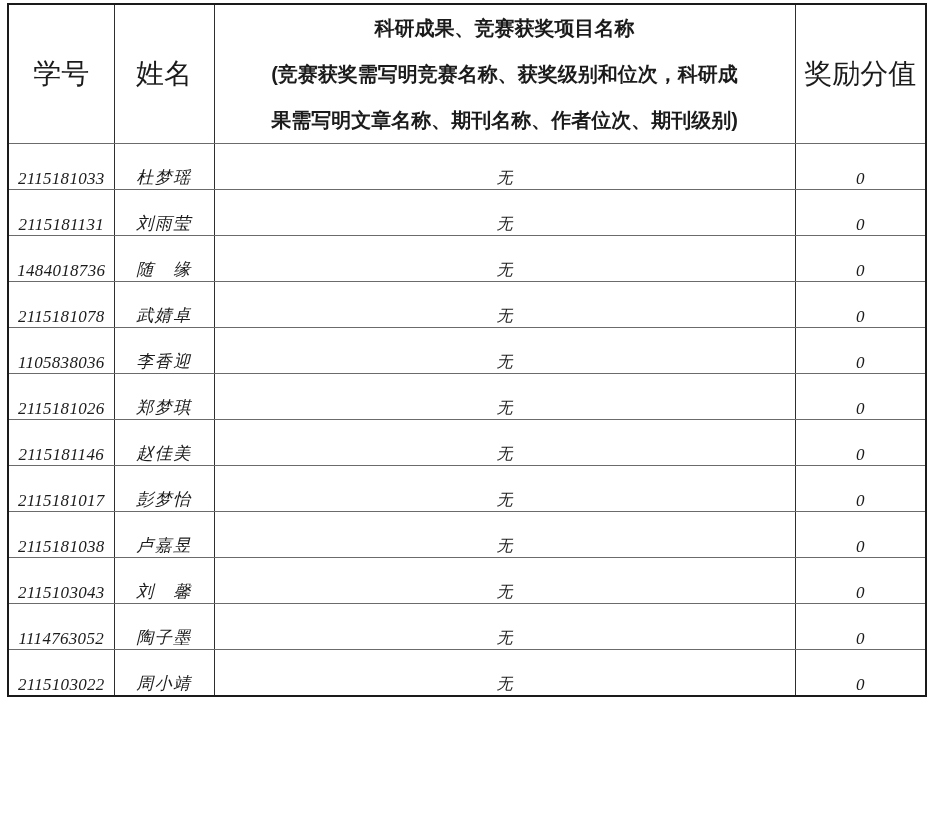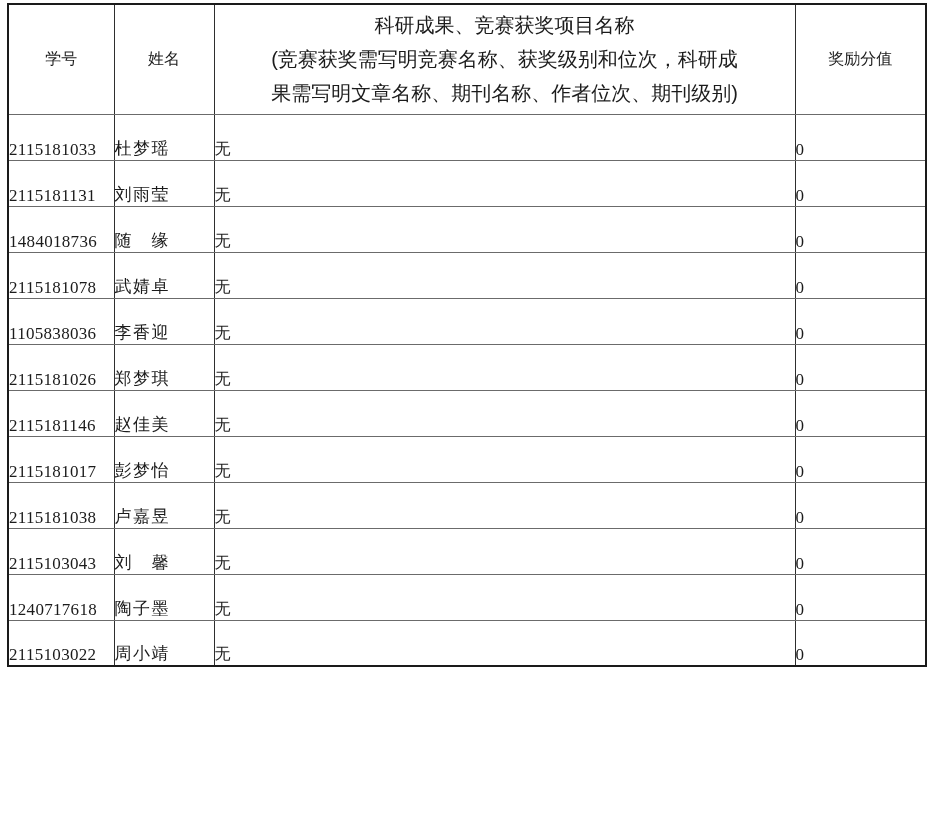--- a/index.html
+++ b/index.html
@@ -36,38 +36,40 @@
     border-bottom: 1px solid #6b6b6b;
     padding: 0;
     overflow: hidden;
     color: #1b1b1b;
   }
   
   thead tr { height: 110px; }
   thead th {
     font-family: "Liberation Sans", "DejaVu Sans", sans-serif;
     font-weight: normal;
-    font-size: 16px;
+    font-size: 28px;
     text-align: center;
     vertical-align: middle;
     border-bottom: 1px solid #3a3a3a;
     border-top: none;
   }
   th.project-header {
     white-space: pre-line;
-    line-height: 34px;
+    line-height: 46px;
     font-size: 20px;
     padding: 0 6px;
+    font-weight: bold;
   }
   
   tbody tr { height: 46px; }
   tbody td {
     vertical-align: bottom;
-    text-align: left;
+    text-align: center;
     padding-bottom: 3px;
+    font-style: italic;
   }
   td.sid {
     font-family: "Liberation Serif", "DejaVu Serif", serif;
     font-size: 17px;
     letter-spacing: 0.3px;
   }
   td.name {
     font-family: "Liberation Sans", "DejaVu Sans", sans-serif;
     font-size: 17px;
     letter-spacing: 1.5px;
@@ -172,21 +174,21 @@
   </tr>
 
   <tr>
     <td class="sid">2115103043</td>
     <td class="name">刘　馨</td>
     <td class="project">无</td>
     <td class="score">0</td>
   </tr>
 
   <tr>
-    <td class="sid">1240717618</td>
+    <td class="sid">1114763052</td>
     <td class="name">陶子墨</td>
     <td class="project">无</td>
     <td class="score">0</td>
   </tr>
 
   <tr>
     <td class="sid">2115103022</td>
     <td class="name">周小靖</td>
     <td class="project">无</td>
     <td class="score">0</td>

